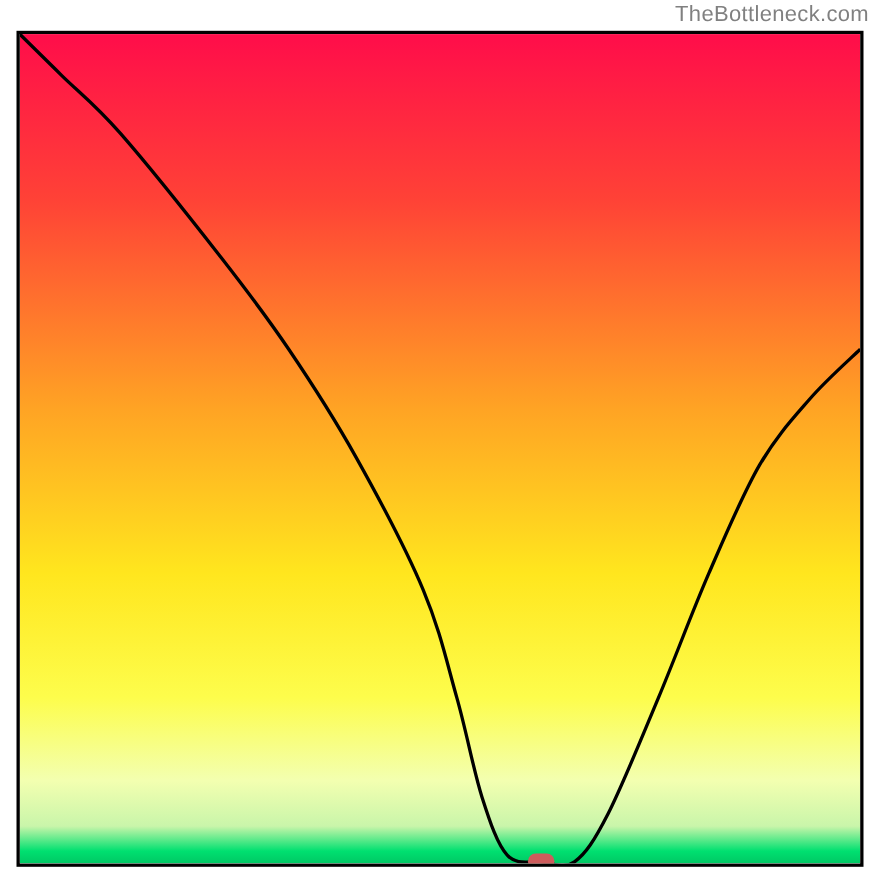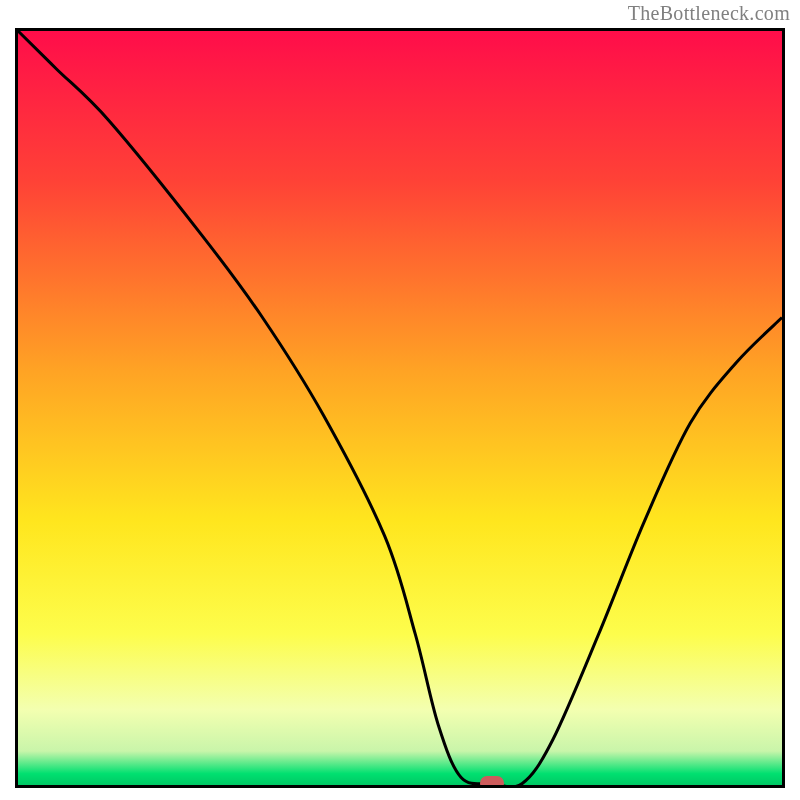--- a/index.html
+++ b/index.html
@@ -7,21 +7,21 @@
     padding: 0;
     width: 800px;
     height: 800px;
     background: #ffffff;
     overflow: hidden;
   }
   .watermark {
     position: absolute;
     top: 2px;
     right: 10px;
-    font-family: Liberation Serif, serif;
+    font-family: Liberation Sans, sans-serif;
     font-size: 20px;
     color: #808080;
     letter-spacing: 0.3px;
     z-index: 3;
   }
   .plot-area {
     position: absolute;
     top: 28px;
     left: 15px;
     width: 770px;

